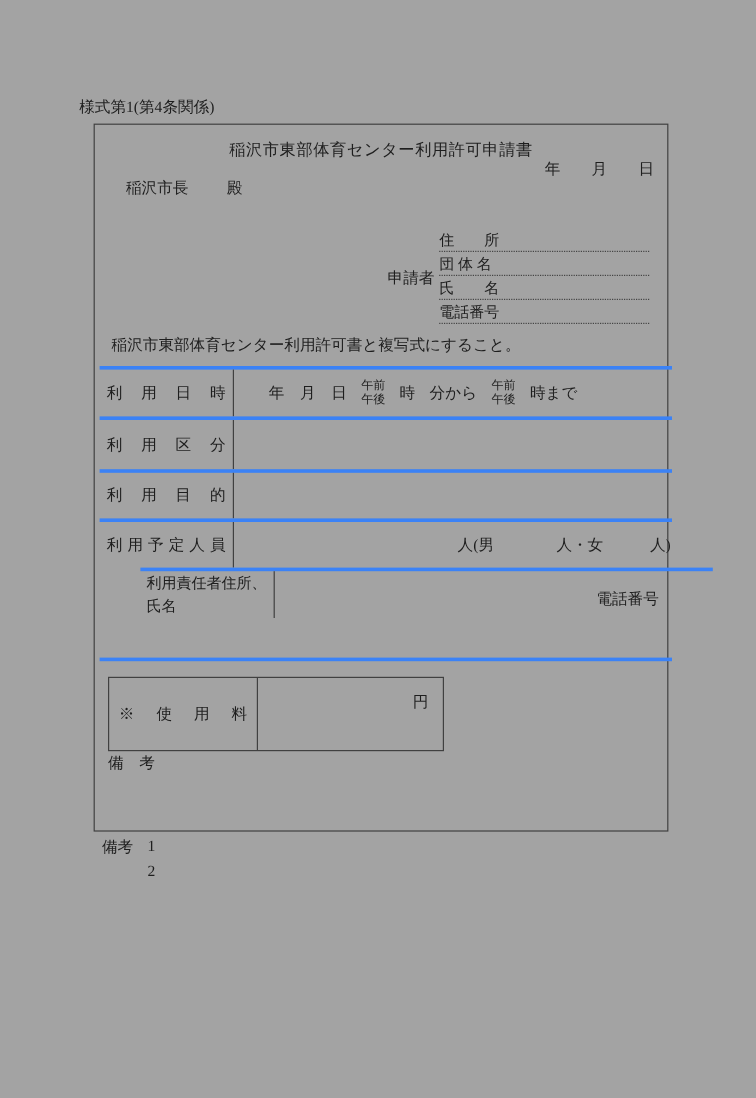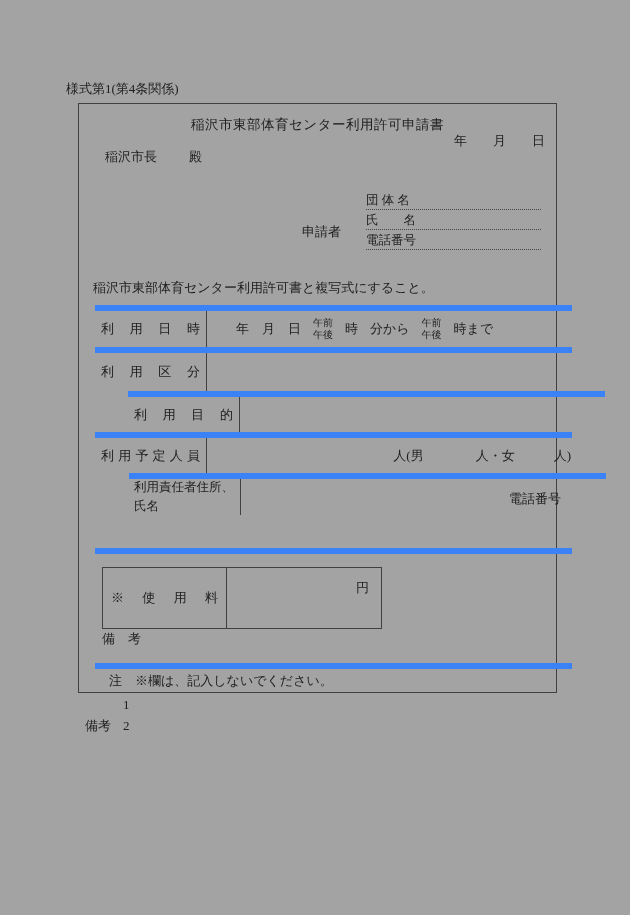--- a/index.html
+++ b/index.html
@@ -13,32 +13,32 @@
   .sheet {
     position:absolute; left:78px; top:103px; width:479px; height:590px;
     border:1px solid #404040; box-sizing:border-box;
   }
   .title { position:absolute; top:12px; left:0; width:100%; text-align:center; font-size:13.5px; letter-spacing:0.5px; }
   .date-line { position:absolute; top:28px; right:11px; }
   .addressee-row { position:absolute; top:44px; left:26px; }
   .honorific { margin-left:32px; }
 
   .applicant { position:absolute; top:84px; left:0; width:100%; }
-  .applicant-label { position:absolute; left:223px; top:35px; }
+  .applicant-label { position:absolute; left:244px; top:35px; }
   .applicant-fields { position:absolute; left:287px; top:2px; width:175px; }
   .afield {
     height:20px; border-bottom:1px dotted #444; font-size:12.5px;
     line-height:20px; box-sizing:border-box;
   }
 
   .statement { position:absolute; top:175px; left:14px; }
 
   .trow {
-    position:absolute; left:16px; width:100%; box-sizing:border-box;
-    border-top:6px solid #3b82f6; display:flex;font-family:Liberation Serif, serif;
+    position:absolute; left:4px; width:100%; box-sizing:border-box;
+    border-top:3px solid #3b82f6; display:flex;font-family:Liberation Serif, serif;
   }
   .tlabel {
     width:112px; min-width:112px; border-right:1px solid #404040;
     display:flex; align-items:center; padding:0 6px; box-sizing:border-box;
   }
   .tlabel span { width:100%; }
   .j span { text-align:justify; text-align-last:justify; display:block; }
   .tcontent { flex:1; position:relative; display:flex; align-items:center; }
 
   .dt-content { padding-left:29px; gap:12px; }
@@ -58,21 +58,21 @@
     box-sizing:border-box; display:flex; align-items:center; padding:0 8px;
   }
   .fee-label span { width:100%; text-align:justify; text-align-last:justify; display:block; }
   .fee-value { flex:1; position:relative; }
   .yen { position:absolute; top:11px; right:12px; }
   .remarks-label { position:absolute; left:7px; top:76px; }
 
   .note-row { padding-left:14px; }
 
   .footer-note { position:absolute; left:85px; display:flex; }
-  .fn-title { width:38px; min-width:38px;margin-top:20px; }
+  .fn-title { width:38px; min-width:38px; }
   .fn-num { width:20px; min-width:20px; }
   .fn1 { top:697px; }
   .fn2 { top:718px; }
 </style>
 </head>
 <body>
 
 <div class="page">
 
   <div class="style-no">様式第1(第4条関係)</div>
@@ -83,20 +83,21 @@
 
     <div class="date-line">年　　月　　日</div>
 
     <div class="addressee-row">
       <span>稲沢市長</span><span class="honorific">殿</span>
     </div>
 
     <div class="applicant">
       <span class="applicant-label">申請者</span>
       <div class="applicant-fields">
+        <div class="afield"><span>住　　所</span></div>
         <div class="afield"><span>団 体 名</span></div>
         <div class="afield"><span>氏　　名</span></div>
         <div class="afield"><span>電話番号</span></div>
       </div>
     </div>
 
     <div class="statement">稲沢市東部体育センター利用許可書と複写式にすること。</div>
 
     <div class="trow" style="top:201px;height:42px;">
       <div class="tlabel j">
@@ -118,21 +119,21 @@
       </div>
     </div>
 
     <div class="trow" style="top:243px;height:44px;">
       <div class="tlabel j">
           <span>利　用　区　分</span>
         </div>
       <div class="tcontent"></div>
     </div>
 
-    <div class="trow" style="top:287px;height:41px;margin-left:33px;">
+    <div class="trow" style="top:287px;height:41px;">
       <div class="tlabel j">
           <span>利　用　目　的</span>
         </div>
       <div class="tcontent"></div>
     </div>
 
     <div class="trow" style="top:328px;height:41px;">
       <div class="tlabel j">
           <span>利 用 予 定 人 員</span>
         </div>
@@ -157,23 +158,20 @@
               <span>※　使　用　料</span>
             </div>
           <div class="fee-value">
             <span class="yen">円</span>
           </div>
         </div>
         <div class="remarks-label">備　考</div>
       </div>
     </div>
 
-    <div class="trow note-row" style="top:559px;height:29px;align-items:center;">
-      <span>注　※欄は、記入しないでください。</span>
-    </div>
 
   </div>
 
   <div class="footer-note fn1">
     <span class="fn-title">備考</span>
     <span class="fn-num">1</span>
   </div>
   <div class="footer-note fn2">
     <span class="fn-title"></span>
     <span class="fn-num">2</span>

